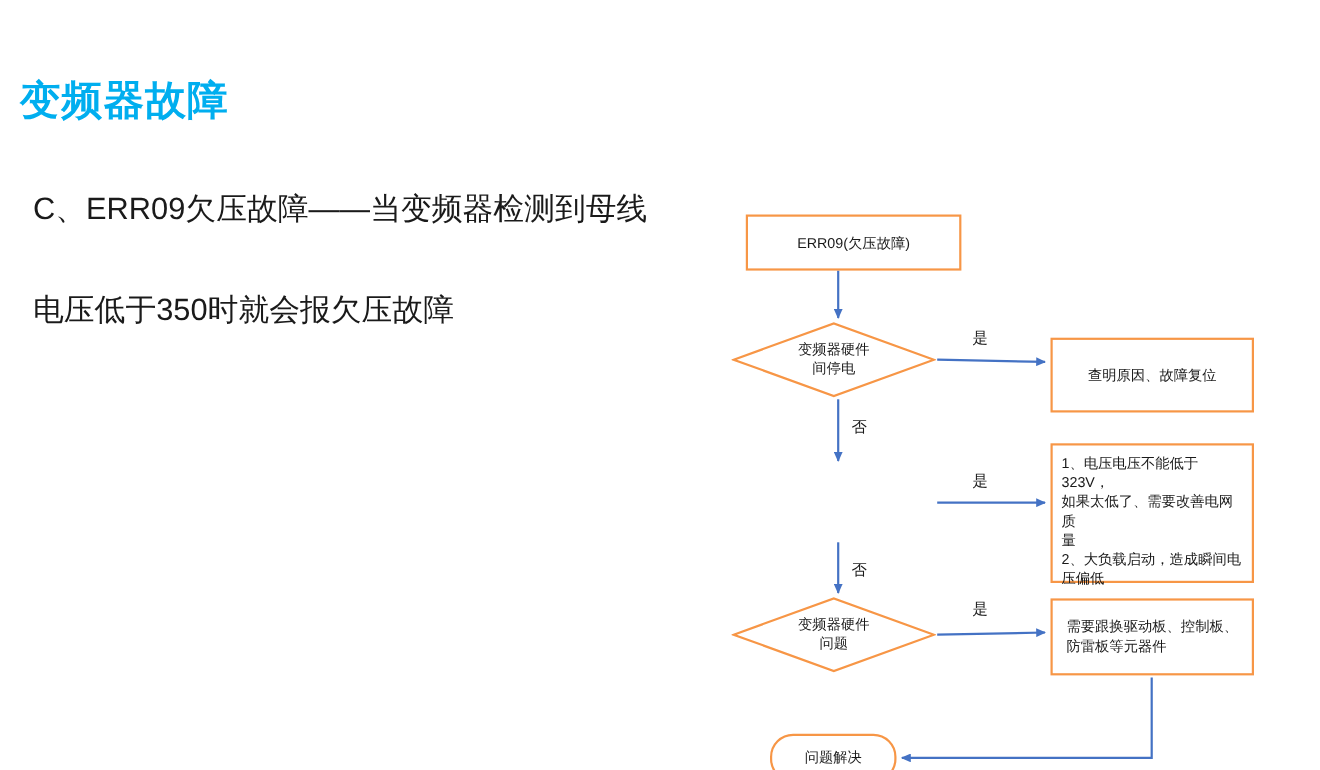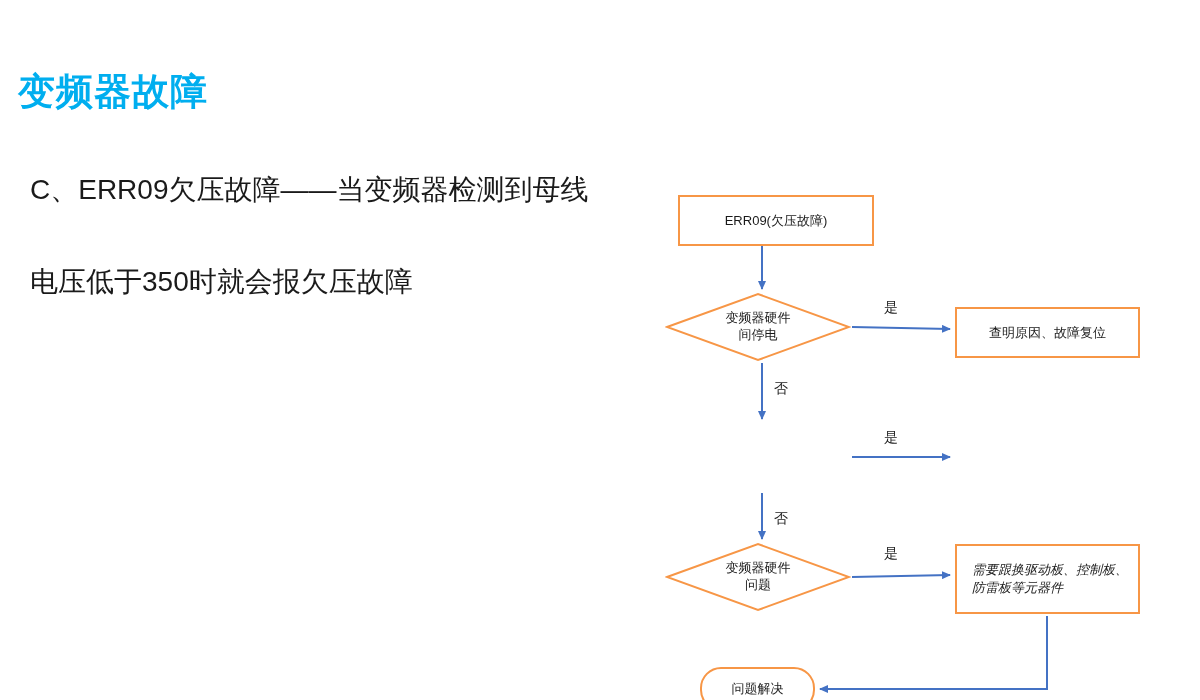--- a/index.html
+++ b/index.html
@@ -24,21 +24,21 @@
   .desc{position:absolute;left:30px;top:132px;width:640px;font-size:28px;}
   .desc p{margin:0 0 54px 0;white-space:nowrap;}
   .connectors{position:absolute;left:0;top:0;width:1200px;height:700px;pointer-events:none;}
   .conn{stroke:var(--c-conn);stroke-width:2;fill:none;}
   .node{
     position:absolute;display:flex;align-items:center;justify-content:center;
     font-size:13px;line-height:1.35;text-align:center;white-space:pre-line;
   }
   .box{background:#fff;border:2px solid var(--c-node);}
   .box.left-align{justify-content:flex-start;align-items:flex-start;text-align:left;padding:7px 8px;}
-  .box.left-pad{justify-content:flex-end;text-align:left;padding:0 10px;font-style:italic;}
+  .box.left-pad{justify-content:center;text-align:left;padding:0 10px;}
   .diamond{position:absolute;}
   .diamond svg{position:absolute;left:0;top:0;width:100%;height:100%;}
   .diamond polygon{fill:#fff;stroke:var(--c-node);stroke-width:2;}
   .diamond .dtext{
     position:absolute;inset:0;display:flex;align-items:center;justify-content:center;
     font-size:13px;line-height:1.3;text-align:center;white-space:pre-line;
   }
   .edge-label{position:absolute;font-size:14px;}
 </style>
 </head>
@@ -73,25 +73,32 @@
   </div>
 
   <div class="diamond" style="left:665px;top:253px;width:186px;height:70px;">
     <svg viewBox="0 0 186 70" preserveAspectRatio="none">
       <polygon points="2,35 93,2 184,35 93,68"></polygon>
     </svg>
     <span class="dtext">变频器硬件
 间停电</span>
   </div>
 
-  <div class="node box" style="left:955px;top:268px;width:185px;height:51px;">
+  <div class="node box" style="left:955px;top:268px;width:185px;height:68px;">
     <span>查明原因、故障复位</span>
   </div>
 
 
+  <div class="node box left-align" style="left:955px;top:364px;width:185px;height:127px;">
+    <span>1、电压电压不能低于323V，
+如果太低了、需要改善电网质
+量
+2、大负载启动，造成瞬间电
+压偏低</span>
+  </div>
 
   <div class="diamond" style="left:665px;top:503px;width:186px;height:70px;">
     <svg viewBox="0 0 186 70" preserveAspectRatio="none">
       <polygon points="2,35 93,2 184,35 93,68"></polygon>
     </svg>
     <span class="dtext">变频器硬件
 问题</span>
   </div>
 
   <div class="node box left-pad" style="left:955px;top:505px;width:185px;height:70px;text-align:left;">

